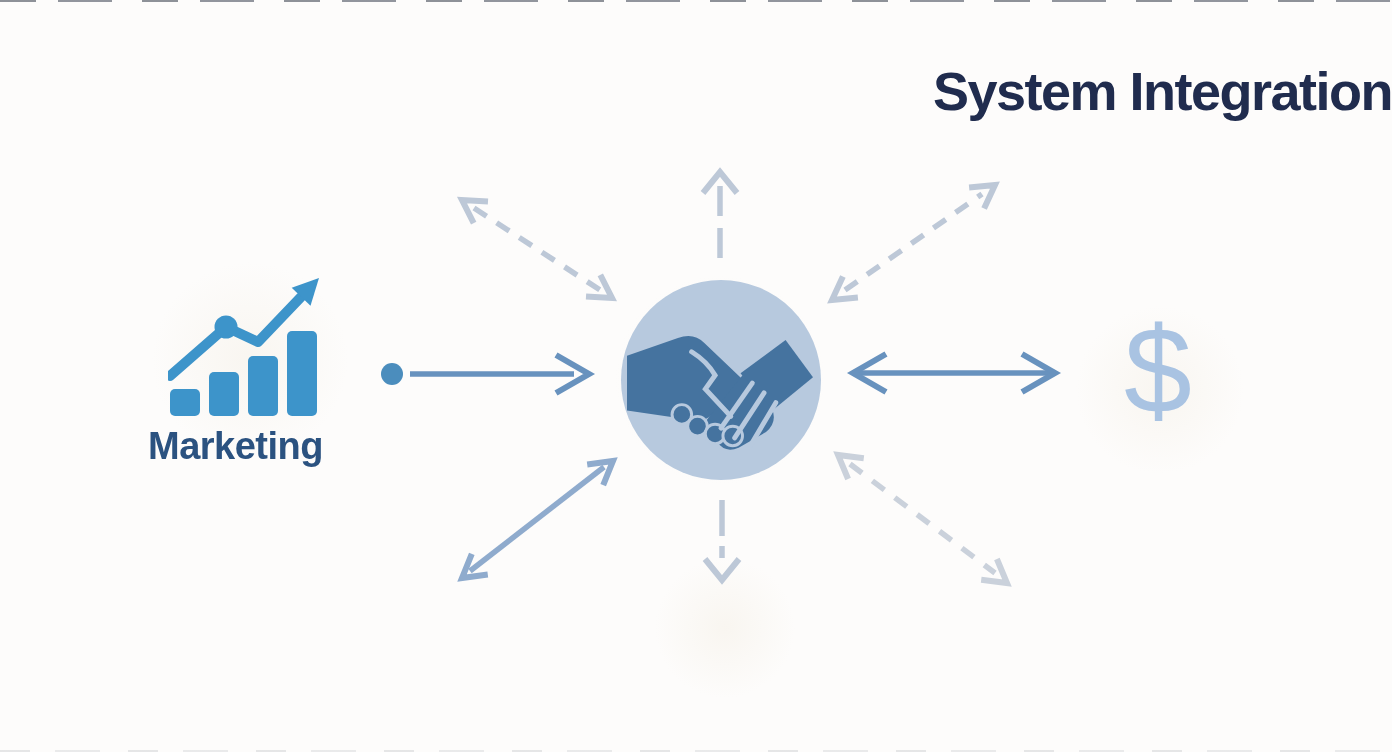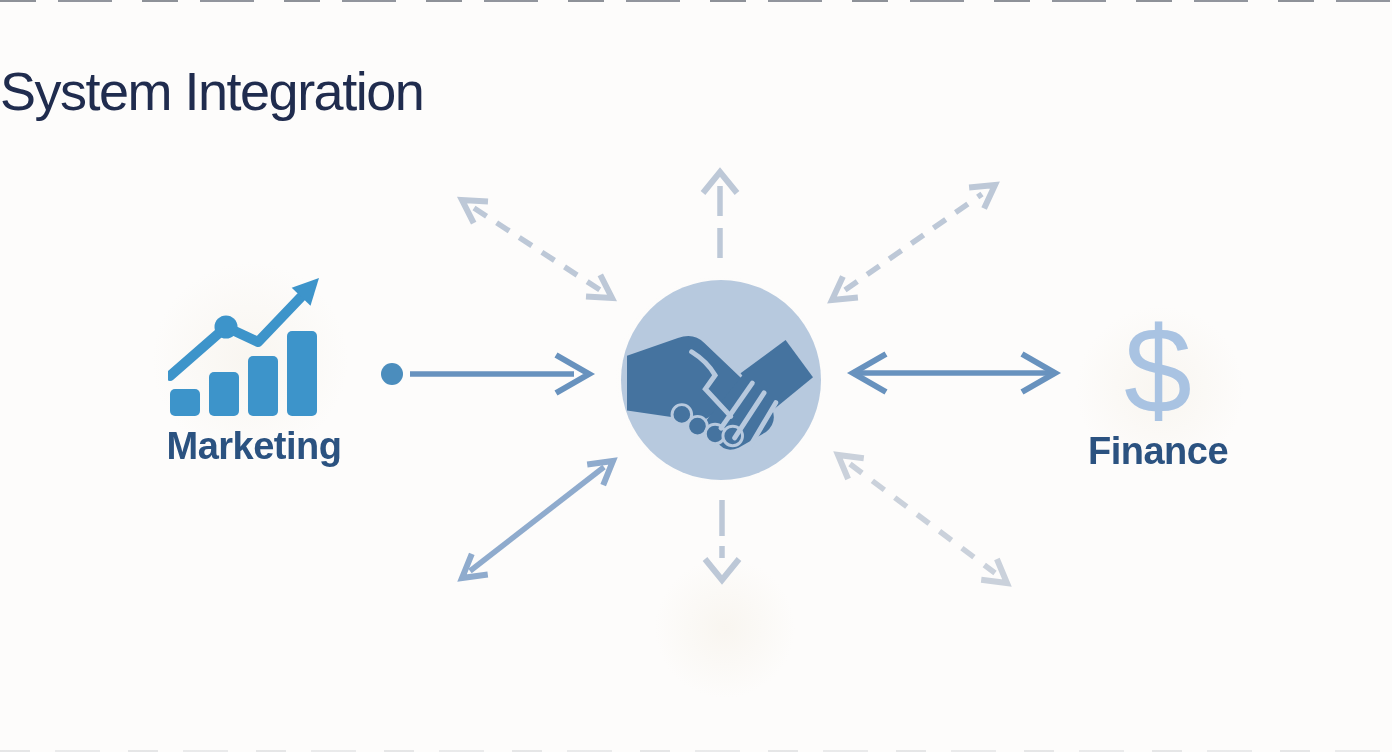--- a/index.html
+++ b/index.html
@@ -15,26 +15,26 @@
   }
   .edge-top{
     position:absolute;top:0;left:0;right:0;height:2px;opacity:.55;
     background:repeating-linear-gradient(90deg,#333a47 0 36px,transparent 36px 58px,#3a4150 58px 112px,transparent 112px 142px);
   }
   .edge-bottom{
     position:absolute;bottom:0;left:0;right:0;height:2px;opacity:.45;
     background:repeating-linear-gradient(90deg,#c9cbce 0 30px,transparent 30px 55px,#d2d4d7 55px 100px,transparent 100px 128px);
   }
   .title{
-    position:absolute;top:60px;left:0;right:0;text-align:left;
-    font-size:54px;font-weight:400;letter-spacing:-1.5px;
+    position:absolute;top:60px;left:0;right:0;text-align:right;
+    font-size:54px;font-weight:700;letter-spacing:-1.5px;
     color:var(--title-text,#202c4e);
   }
   .node-label{
-    position:absolute;text-align:center;
+    position:absolute;text-align:left;
     font-size:38px;font-weight:700;letter-spacing:-.5px;
     color:var(--label-text,#2b5280);
   }
   .label-marketing{left:148px;top:425px;width:212px;}
   .label-finance{left:1050px;top:430px;width:216px;}
   .label-sales{left:620px;top:606px;width:212px;}
   .hub-circle{
     position:absolute;left:621px;top:280px;width:200px;height:200px;border-radius:50%;
     background:var(--circle-fill,#b7c9de);
   }
@@ -147,15 +147,14 @@
     <rect class="mkt-bar" x="80" y="84" width="30" height="60" rx="5"></rect>
     <rect class="mkt-bar" x="119" y="59" width="30" height="85" rx="5"></rect>
     <polyline class="mkt-line" points="2,104 58,55 90,70 133,25"></polyline>
     <circle class="mkt-fill" cx="58" cy="55" r="11.5"></circle>
     <polygon class="mkt-fill" points="151,6 142.5,33.8 123.7,15.8"></polygon>
   </svg>
 
   <div class="dollar">$</div>
 
   <div class="node-label label-marketing">Marketing</div>
-  <div class="node-label label-finance">Finance</div>
 
 </div>
 
 </body></html>

